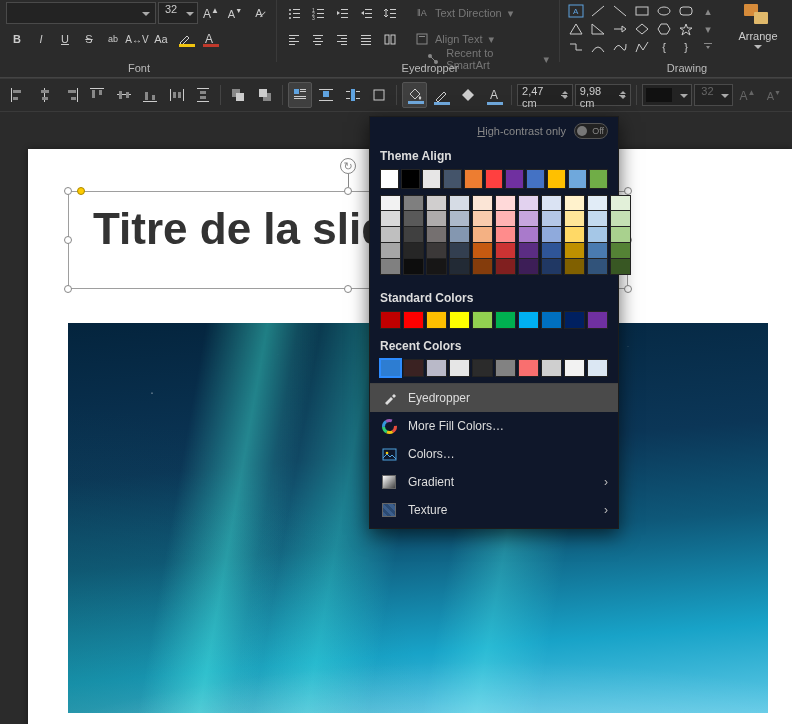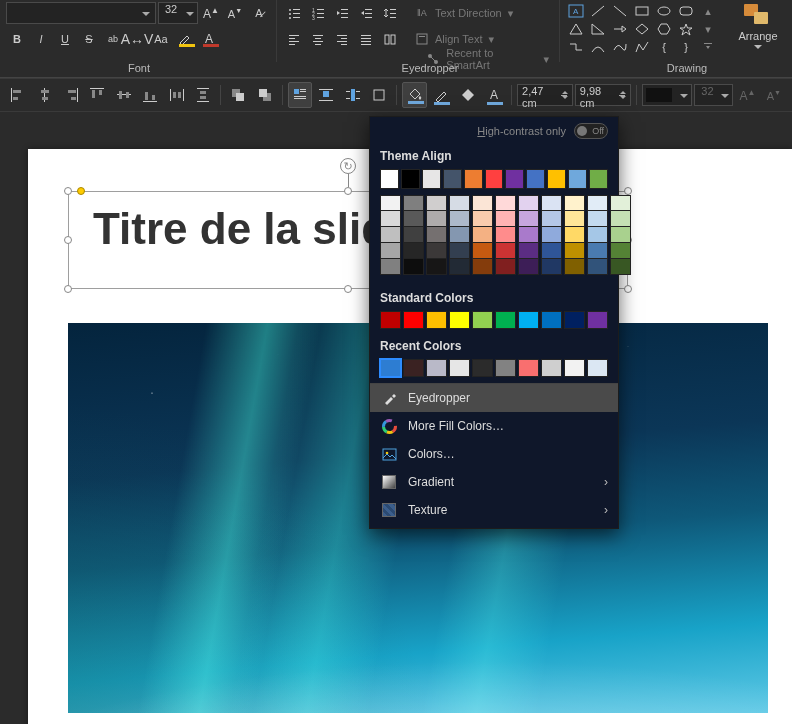--- a/index.html
+++ b/index.html
@@ -137,21 +137,21 @@
         <div class="icon-btn small">
             <u>U</u>
           </div>
         <div class="icon-btn small">
             <span style="text-decoration:line-through">S</span>
           </div>
         <div class="icon-btn small">
             <span style="font-size:9px">ab</span>
           </div>
         <div class="icon-btn small">
-            <span style="font-size:14px">A↔V</span>
+            <span style="font-size:10px">A↔V</span>
           </div>
         <div class="icon-btn small">
             <span>Aa</span>
           </div>
         <div class="icon-btn small rel">
             <svg width="14" height="14">
               <path d="M2 11 L9 4 L11 6 L4 13 Z" fill="none" stroke="#ccc"></path>
             </svg>
             <span class="color-bar yellow"></span>
           </div>

